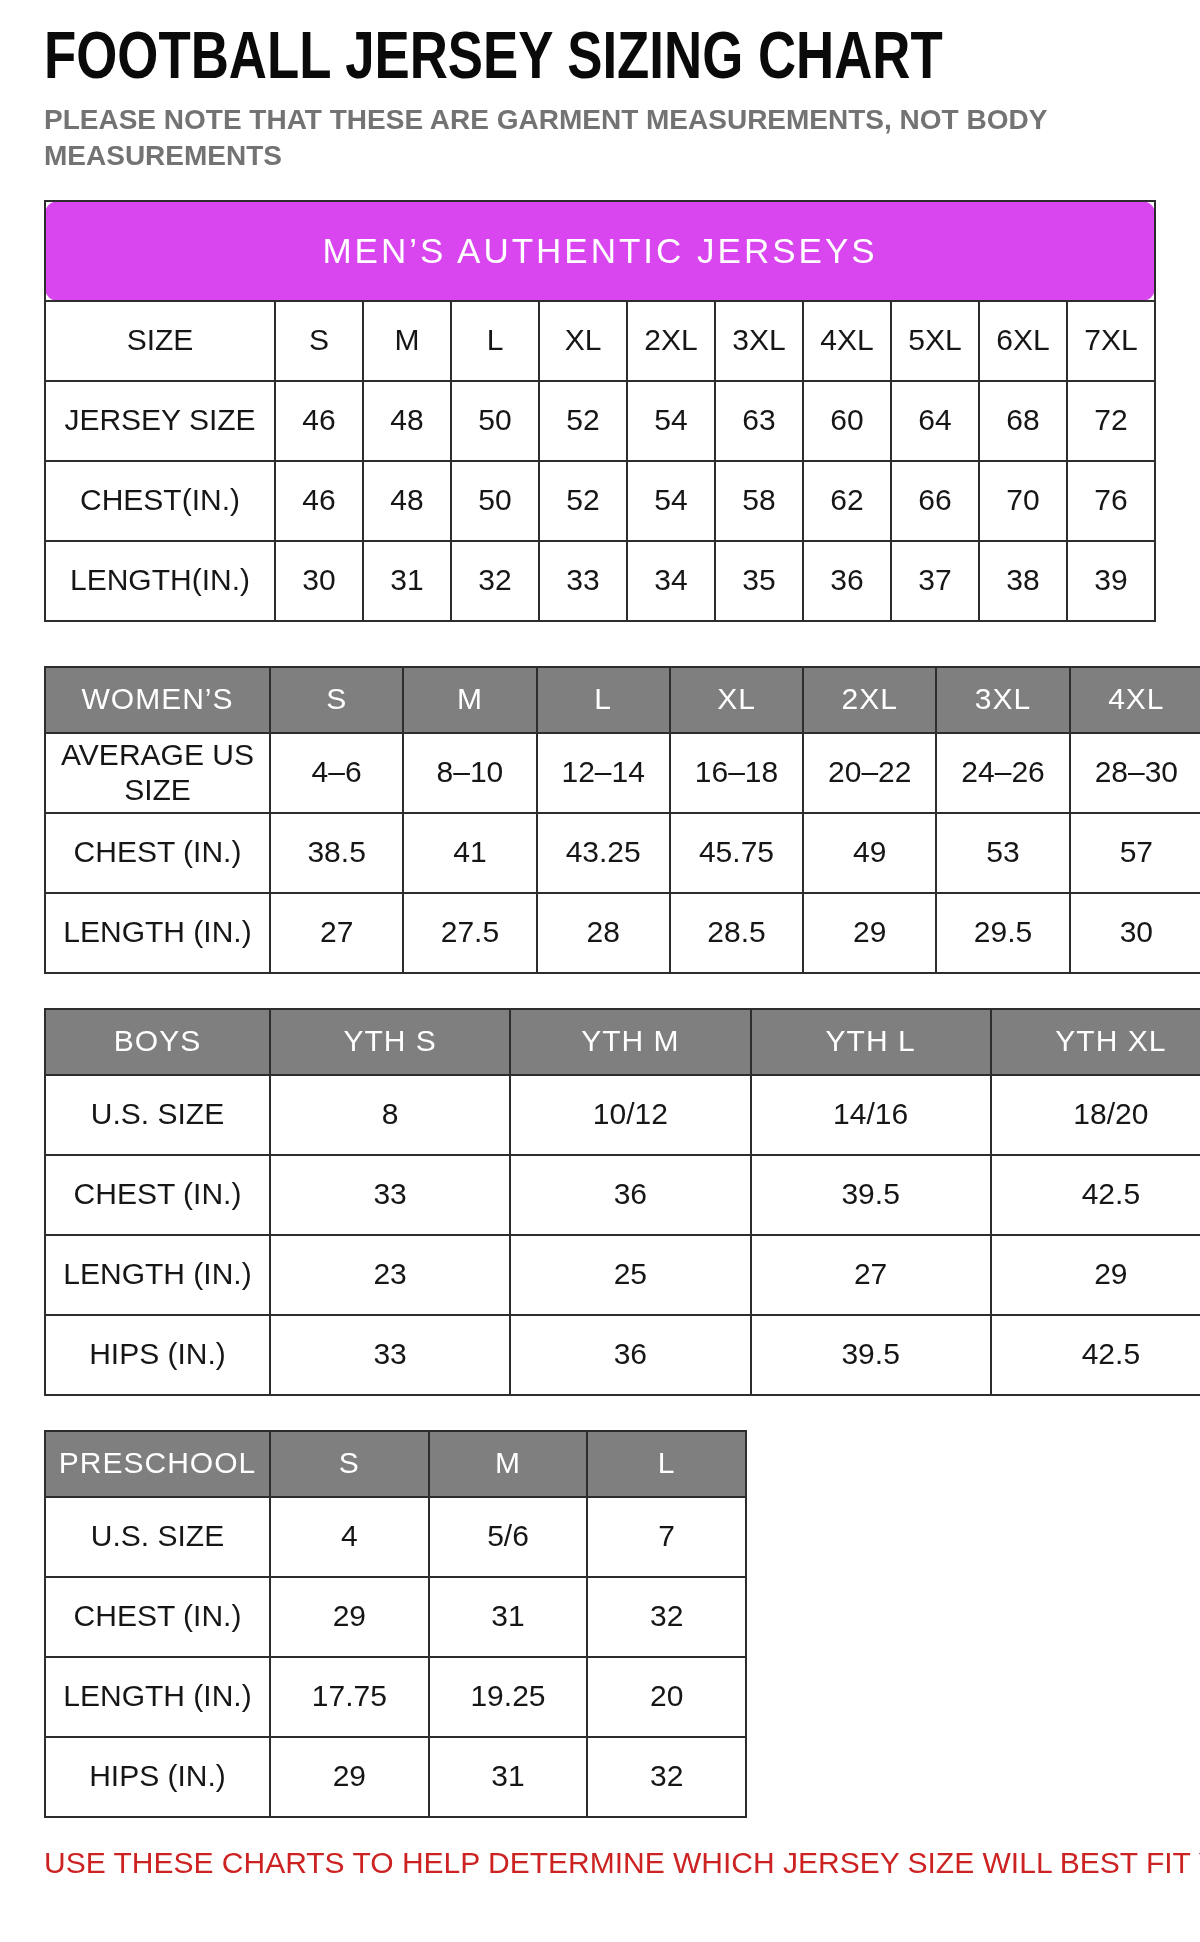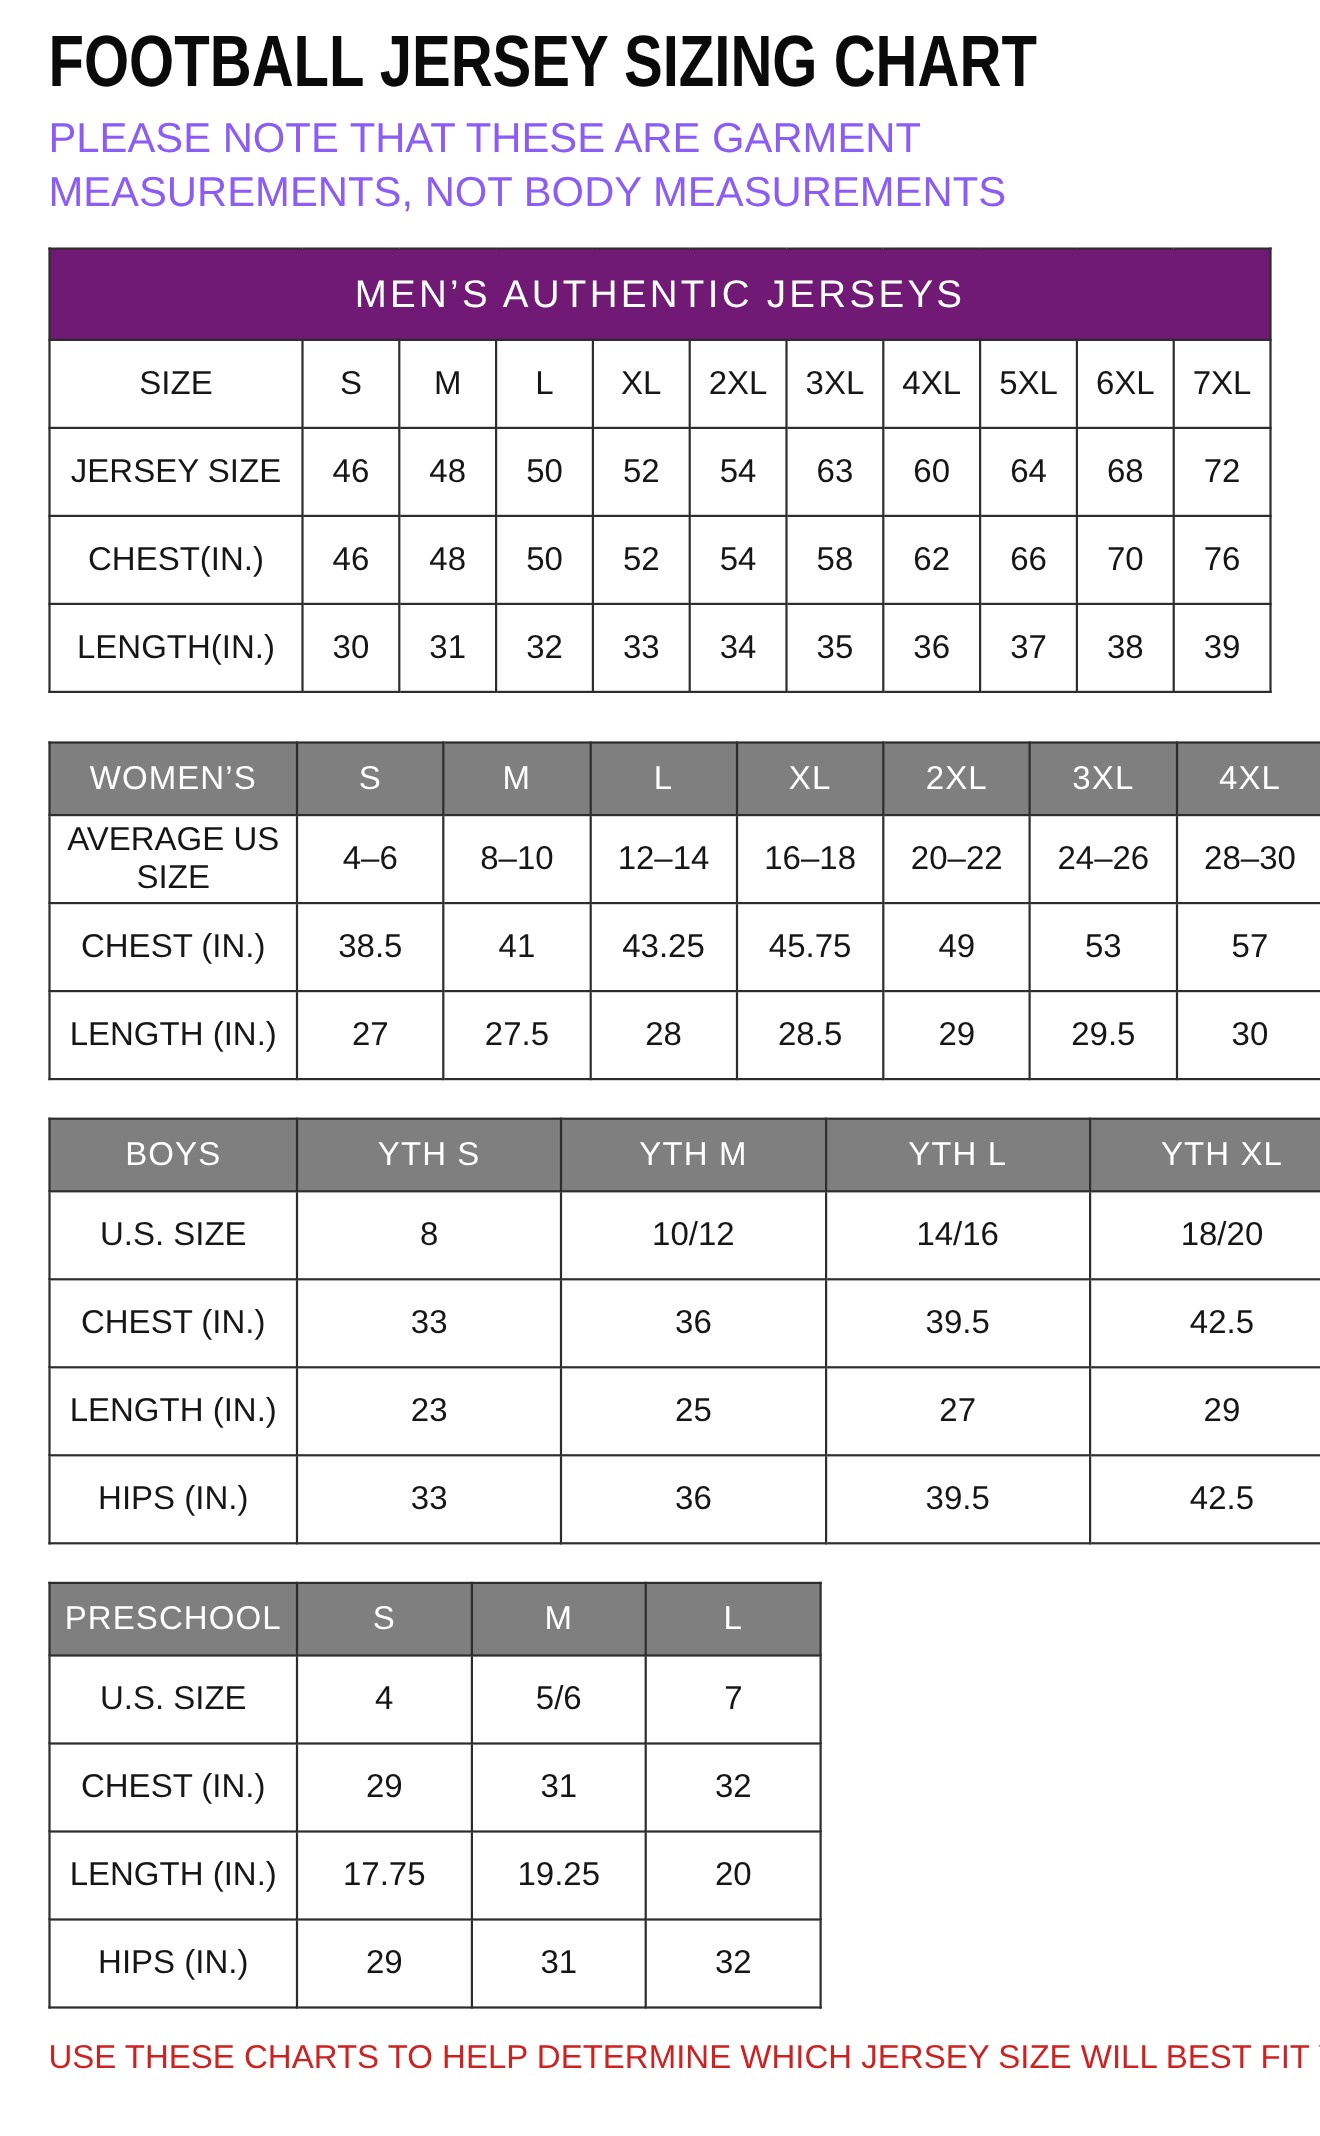--- a/index.html
+++ b/index.html
@@ -16,49 +16,50 @@
     font-size: 66px;
     font-weight: 800;
     line-height: 1.0;
     color: #0a0a0a;
     white-space: nowrap;
     transform: scaleX(0.80);
     transform-origin: 0 50%;
     letter-spacing: 0px;
   }
   .note {
-    color: #8b5cf6;
-    font-size: 38px;
+    color: #737373;
+    font-size: 28px;
     line-height: 1.28;
     margin-top: 14px;
     max-width: 1070px;
-    font-weight: 400;
+    font-weight: 700;
   }
 
   table {
     border-collapse: collapse;
     table-layout: fixed;
   }
   td {
     border: 2px solid #2d2d2d;
     text-align: center;
     vertical-align: middle;
     font-size: 30px;
     padding: 4px 4px;
     line-height: 1.15;
     color: #161616;
     background: #ffffff;
   }
   td.ttl {
-    background: #701a75;
+    background: #d946ef;
     color: #ffffff;
     font-size: 35px;
     letter-spacing: 3px;
-    height: 83px;
+    height: 100px;
     font-weight: 400;
+    border-radius: 13px;
   }
   td.hdr {
     background: #7f7f7f;
     color: #ffffff;
     height: 66px;
     letter-spacing: 1px;
     font-weight: 400;
   }
   td.lbl, td.val { height: 80px; }
 

